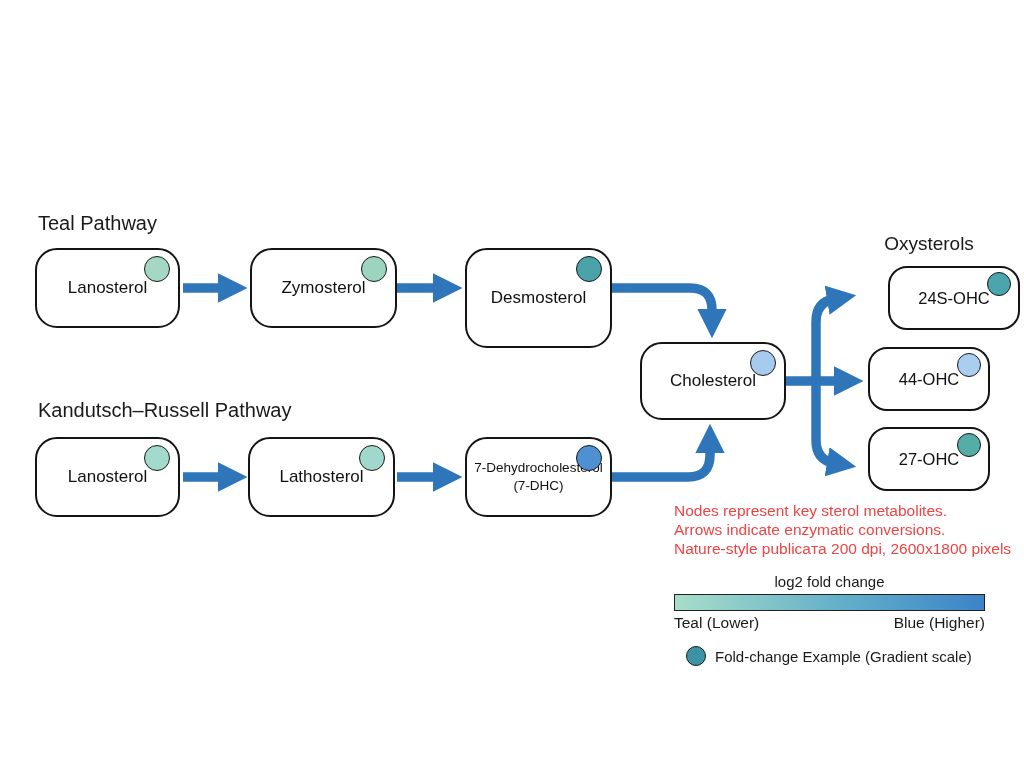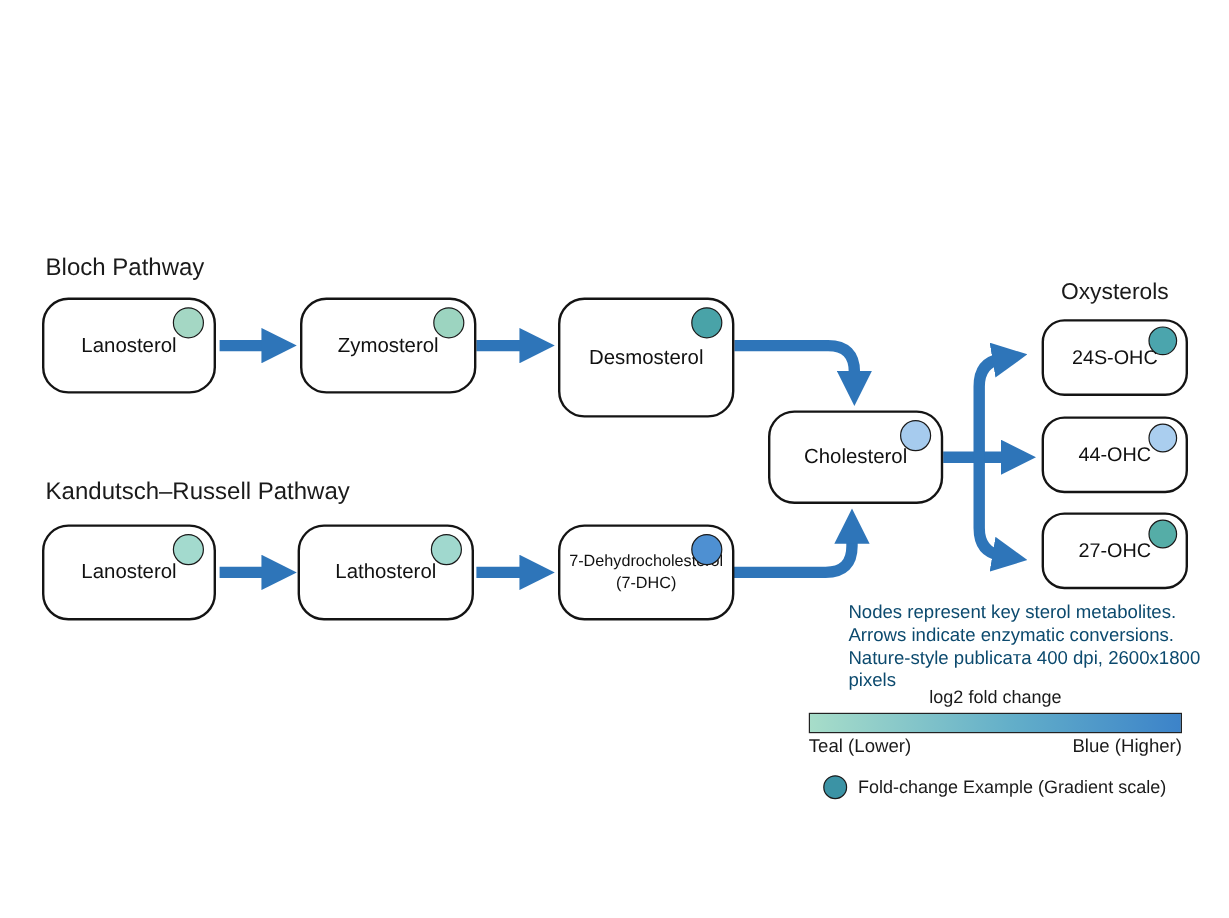--- a/index.html
+++ b/index.html
@@ -18,21 +18,21 @@
   .title-kr{left:38px;top:399px;}
   .title-oxy{left:868px;top:233px;width:122px;text-align:center;font-size:19px;white-space:nowrap;}
   .node{position:absolute;background:#ffffff;border:2.5px solid var(--ink);border-radius:22px;
         display:flex;flex-direction:column;align-items:center;justify-content:center;
         font-size:17px;color:#111;text-align:center;box-sizing:border-box;}
   .node-oxy{border-radius:19px;font-size:16.5px;}
   .node-smalltext{font-size:13.5px;line-height:1.35;}
   .dot{position:absolute;width:26px;height:26px;border-radius:50%;border:1.5px solid #1a1a1a;
        top:6px;right:8px;box-sizing:border-box;}
   .dot-oxy{width:24px;height:24px;top:4px;right:7px;}
-  .notes{position:absolute;left:707px;top:501px;font-size:15.5px;line-height:19px;color:#0c4a6e;}
+  .notes{position:absolute;left:674px;top:501px;font-size:15.5px;line-height:19px;color:#ef4444;}
   .legend-title{position:absolute;left:674px;top:573px;width:311px;text-align:center;font-size:15px;}
   .legend-bar{position:absolute;left:674px;top:594px;width:311px;height:17px;border:1.5px solid #222;box-sizing:border-box;}
   .legend-labels{position:absolute;left:674px;top:614px;width:311px;display:flex;justify-content:space-between;font-size:15.5px;}
   .legend-example{position:absolute;left:686px;top:646px;display:flex;align-items:center;gap:9px;font-size:15px;justify-content:flex-end;}
   .legend-example .exdot{width:20px;height:20px;border-radius:50%;border:1.5px solid #1a1a1a;box-sizing:border-box;flex:0 0 auto;}
 </style>
 </head>
 <body style="background: rgb(255, 255, 255);">
 
 <div class="stage">
@@ -47,21 +47,21 @@
     <path class="shaft" d="M397,288 H452" marker-end="url(#ah)"></path>
     <path class="shaft" d="M612,288 H690 Q712,288 712,310 V328" marker-end="url(#ah)"></path>
     <path class="shaft" d="M183,477 H237" marker-end="url(#ah)"></path>
     <path class="shaft" d="M397,477 H452" marker-end="url(#ah)"></path>
     <path class="shaft" d="M610,477 H688 Q710,477 710,455 V434" marker-end="url(#ah)"></path>
     <path class="shaft" d="M786,381 H853" marker-end="url(#ah)"></path>
     <path class="shaft" d="M816,381 V322 Q816,302 834,299 L846,297" marker-end="url(#ah)"></path>
     <path class="shaft" d="M816,381 V440 Q816,460 834,463 L846,465" marker-end="url(#ah)"></path>
   </svg>
 
-  <div class="ptitle title-bloch">Bloch Pathway</div>
+  <div class="ptitle title-bloch">Teal Pathway</div>
   <div class="ptitle title-kr">Kandutsch–Russell Pathway</div>
   <div class="ptitle title-oxy">Oxysterols</div>
 
   <div class="node" style="left:35px;top:248px;width:145px;height:80px">
     <span class="dot" style="background-color: rgb(164, 215, 196);"></span>
     <span class="node-label">Lanosterol</span>
   </div>
   <div class="node" style="left:250px;top:248px;width:147px;height:80px">
     <span class="dot" style="background-color: rgb(156, 212, 192);"></span>
     <span class="node-label">Zymosterol</span>
@@ -83,37 +83,37 @@
     <span class="dot" style="background-color: rgb(78, 144, 210);"></span>
     <span class="node-label">7-Dehydrocholesterol</span>
     <span class="node-label">(7-DHC)</span>
   </div>
 
   <div class="node" style="left:640px;top:342px;width:146px;height:78px">
     <span class="dot" style="background-color: rgb(166, 203, 238);"></span>
     <span class="node-label">Cholesterol</span>
   </div>
 
-  <div class="node node-oxy" style="left:868px;top:266px;width:122px;height:64px">
+  <div class="node node-oxy" style="left:888px;top:266px;width:132px;height:64px">
     <span class="dot dot-oxy" style="background-color: rgb(75, 165, 173);"></span>
     <span class="node-label">24S-OHC</span>
   </div>
   <div class="node node-oxy" style="left:868px;top:347px;width:122px;height:64px">
     <span class="dot dot-oxy" style="background-color: rgb(170, 206, 239);"></span>
     <span class="node-label">44-OHC</span>
   </div>
   <div class="node node-oxy" style="left:868px;top:427px;width:122px;height:64px">
     <span class="dot dot-oxy" style="background-color: rgb(85, 173, 167);"></span>
     <span class="node-label">27-OHC</span>
   </div>
 
   <div class="notes">
     <div>Nodes represent key sterol metabolites.</div>
     <div>Arrows indicate enzymatic conversions.</div>
-    <div>Nature-style publicaтa 400 dpi, 2600x1800 pixels</div>
+    <div>Nature-style publicaтa 200 dpi, 2600x1800 pixels</div>
   </div>
 
   <div class="legend-title">log2 fold change</div>
   <div class="legend-bar" style="background: linear-gradient(90deg, rgb(167, 221, 201), rgb(98, 174, 201) 55%, rgb(60, 131, 201));"></div>
   <div class="legend-labels">
     <span>Teal (Lower)</span>
     <span>Blue (Higher)</span>
   </div>
   <div class="legend-example">
     <span class="exdot" style="background-color: rgb(59, 147, 165);"></span>

